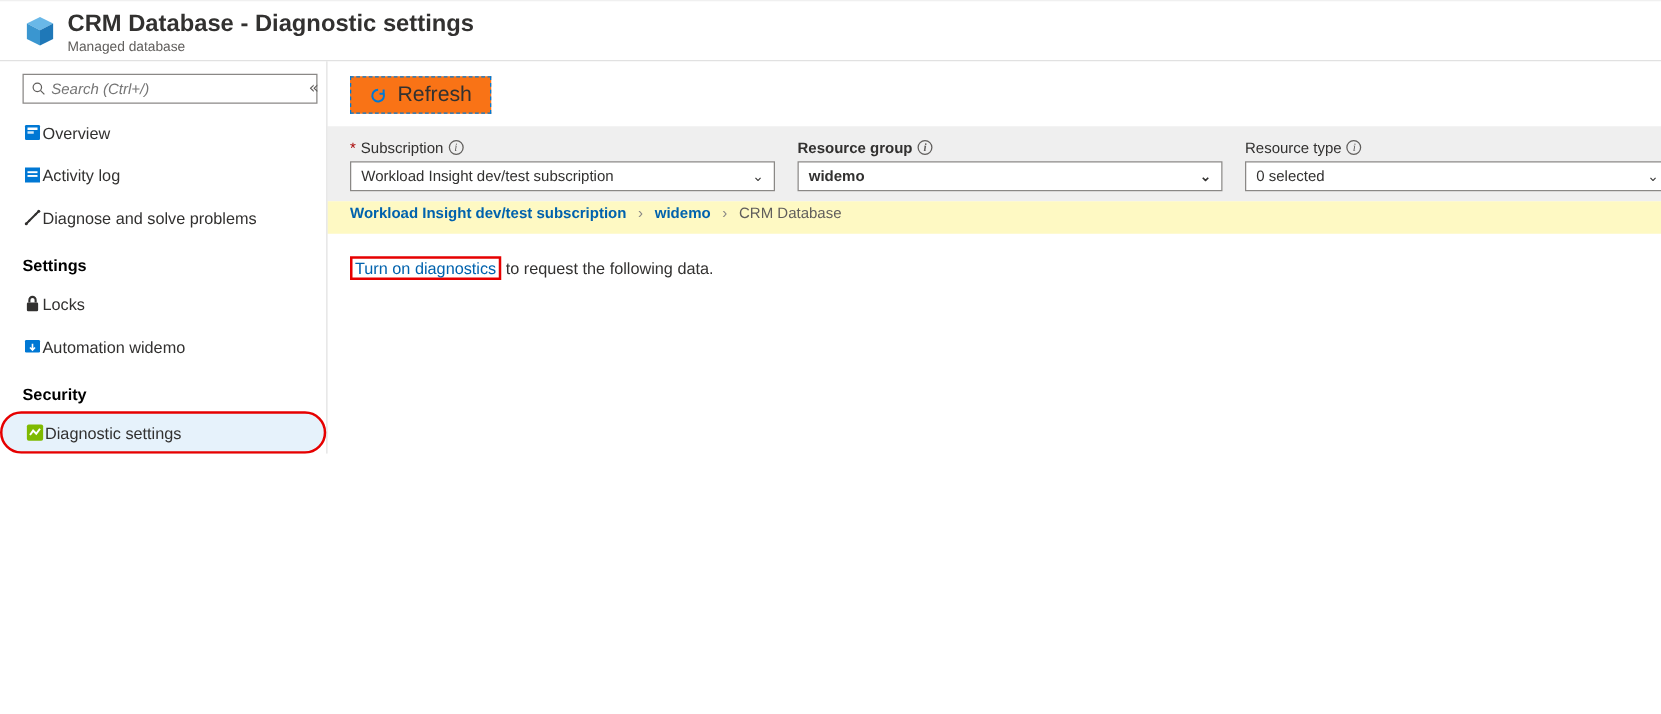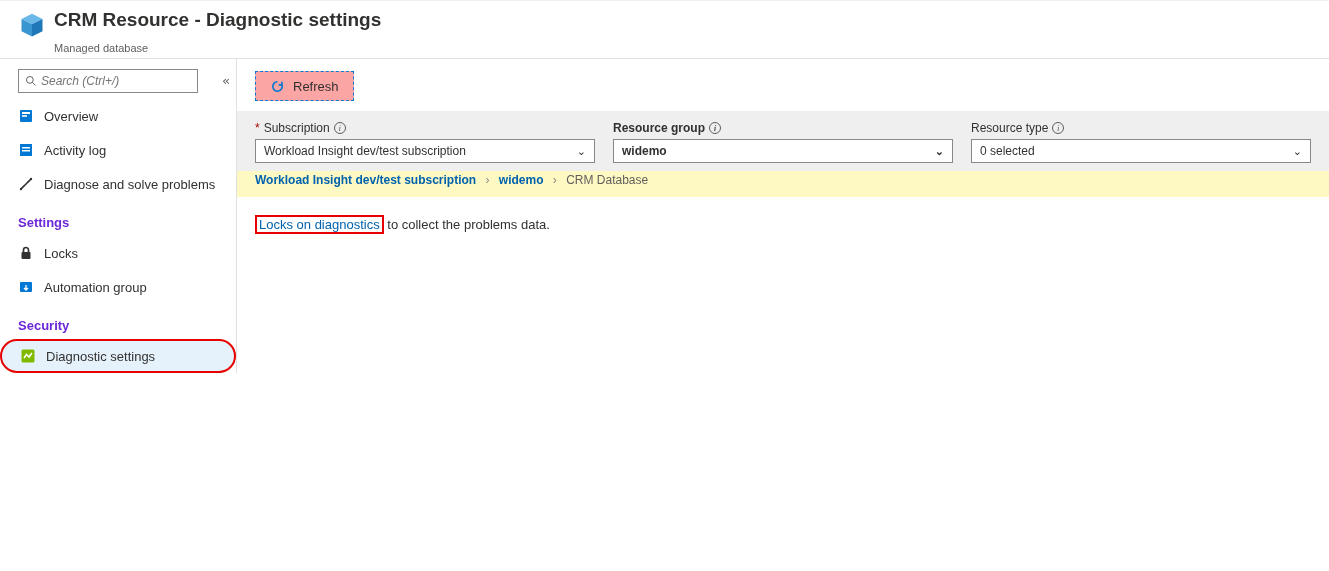--- a/index.html
+++ b/index.html
@@ -12,21 +12,21 @@
     }
     .header {
       display: flex;
       align-items: flex-start;
       padding: 8px 0 4px 18px;
       border-bottom: 1px solid #e1e1e1;
       border-top: 1px solid #f0f0f0;
     }
     .header .cube-icon { width: 28px; height: 28px; margin-right: 8px; margin-top:2px;}
     .header .title { font-size: 19px; font-weight: 600; color: #323130; }
-    .header .subtitle { font-size: 11px; color: #605e5c; margin-top: 11px; }
+    .header .subtitle { font-size: 11px; color: #605e5c; margin-top: 1px; }
 
     .layout { display: flex; }
     .sidebar {
       width: 262px;
       border-right: 1px solid #e1e1e1;
       padding-top: 10px;
       position: relative;
     }
     .sidebar .collapse-chevron {
       position: absolute;
@@ -36,63 +36,62 @@
       font-family: monospace;
       color: #605e5c;
       cursor: pointer;
     }
     .search-row { padding: 0 14px 6px 18px; }
     .search-box {
       display: flex;
       align-items: center;
       border: 1px solid #8a8886;
       height: 24px;
-      width: 180px;
+      width: 236px;
       padding: 0 6px;
     }
     .search-box svg { width: 12px; height: 12px; margin-right: 4px; flex:0 0 auto;}
     .search-box input {
       border: none; outline: none; width: 100%;
       font-style: italic; color: #666; font-size: 12px;
       background: transparent;
     }
     .nav-item {
       display: flex;
       align-items: center;
       height: 34px;
       padding: 0 18px;
       cursor: pointer;
-      gap: 10px;
     }
     .nav-item.active { background: #e6f2fb; border-radius: 17px; }
     .nav-item .icon { width: 16px; height: 16px; flex: 0 0 16px; display: flex; align-items: center; justify-content: center; }
     .nav-item .label { font-size: 13px; color: #323130; }
     .group-header {
       font-size: 13px;
       font-weight: 600;
       padding: 14px 18px 6px;
-      color: #6d28d9;
+      color: #000000;
     }
     .highlight-red { border: 2px solid #e60000; }
 
     .main { flex: 1; }
     .toolbar {
       padding: 12px 0 10px 18px;
     }
     .refresh-btn {
       display: inline-flex;
       align-items: center;
       gap: 8px;
       border: 1px dashed #0078d4;
       height: 30px;
       padding: 0 14px;
-      background: #fca5a5;
+      background: #f97316;
       color: #323130;
       cursor: pointer;
-      font-size: 13px;
+      font-size: 17px;
     }
     .refresh-btn svg { width: 15px; height: 15px; }
     .filter-bar {
       background: #efefef;
       padding: 10px 18px 8px;
       display: flex;
       gap: 18px;
       align-items: flex-end;
     }
     .filter-group { display: flex; flex-direction: column; }
@@ -133,21 +132,21 @@
 
 <div class="header">
   <span class="cube-icon">
     <svg viewBox="0 0 32 32">
         <path d="M16 3 L28 9 L16 15 L4 9 Z" fill="#69b8e8"></path>
         <path d="M4 9 L16 15 L16 29 L4 23 Z" fill="#3a96d0"></path>
         <path d="M28 9 L16 15 L16 29 L28 23 Z" fill="#1f78b8"></path>
       </svg>
   </span>
   <div>
-    <div class="title">CRM Resource - Diagnostic settings</div>
+    <div class="title">CRM Database - Diagnostic settings</div>
     <div class="subtitle">Managed database</div>
   </div>
 </div>
 
 <div class="layout">
   <div class="sidebar">
     <span class="collapse-chevron">«</span>
     <div class="search-row">
       <div class="search-box">
         <svg viewBox="0 0 16 16">
@@ -200,21 +199,21 @@
       </span>
       <span class="label">Locks</span>
     </div>
     <div class="nav-item">
       <span class="icon">
         <svg viewBox="0 0 16 16">
             <rect x="2" y="3" width="12" height="10" rx="1" fill="#0078d4"></rect>
             <path d="M8 6 v5 M6 9 l2 2 l2 -2" stroke="#fff" stroke-width="1.3" fill="none"></path>
           </svg>
       </span>
-      <span class="label">Automation group</span>
+      <span class="label">Automation widemo</span>
     </div>
 
     <div class="group-header">Security</div>
 
     <div class="nav-item active highlight-red">
       <span class="icon">
         <svg viewBox="0 0 16 16">
             <rect x="1.5" y="1.5" width="13" height="13" rx="1.5" fill="#7fba00"></rect>
             <path d="M4 10 L6.5 6.5 L9 9 L12 5" stroke="#fff" stroke-width="1.6" fill="none"></path>
           </svg>
@@ -271,16 +270,16 @@
 
     <div class="breadcrumb">
       <a>Workload Insight dev/test subscription</a>
       <span class="sep">›</span>
       <a>widemo</a>
       <span class="sep">›</span>
       <span class="cur">CRM Database</span>
     </div>
 
     <div class="content-body">
-      <a class="diag-link">Locks on diagnostics</a><span> to collect the problems data.</span>
+      <a class="diag-link">Turn on diagnostics</a><span> to request the following data.</span>
     </div>
   </div>
 </div>
 
 </body></html>

